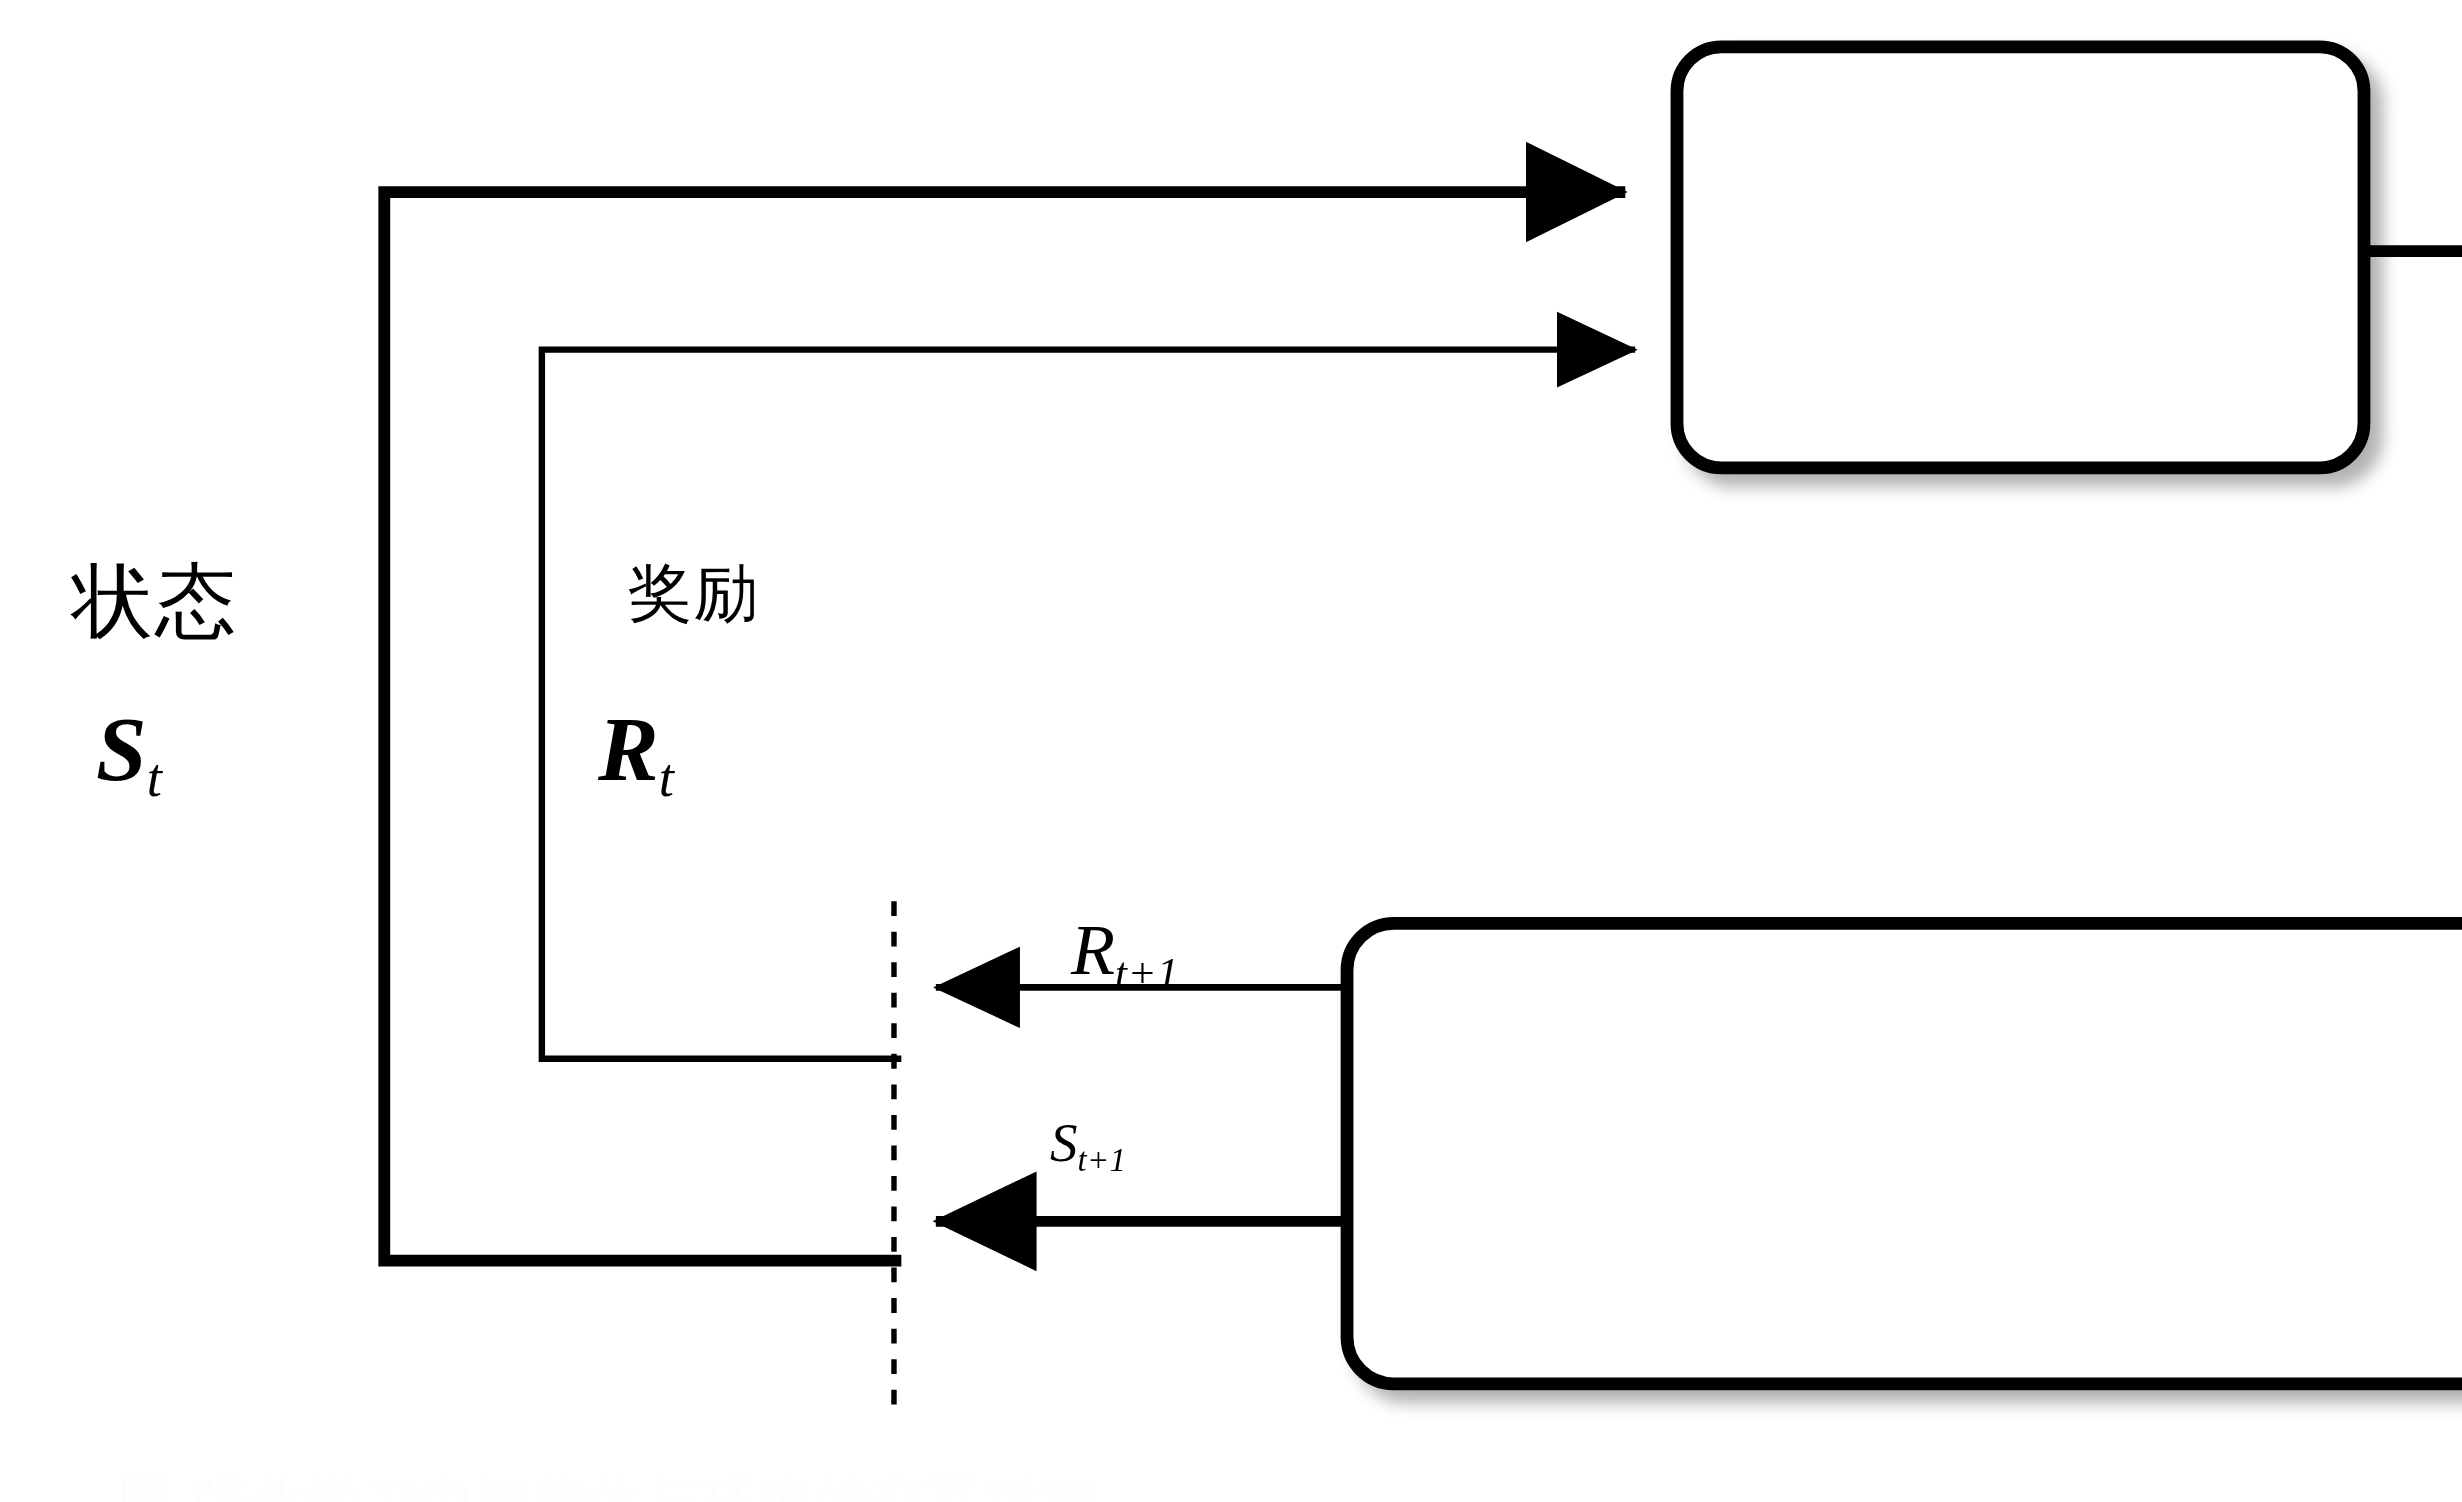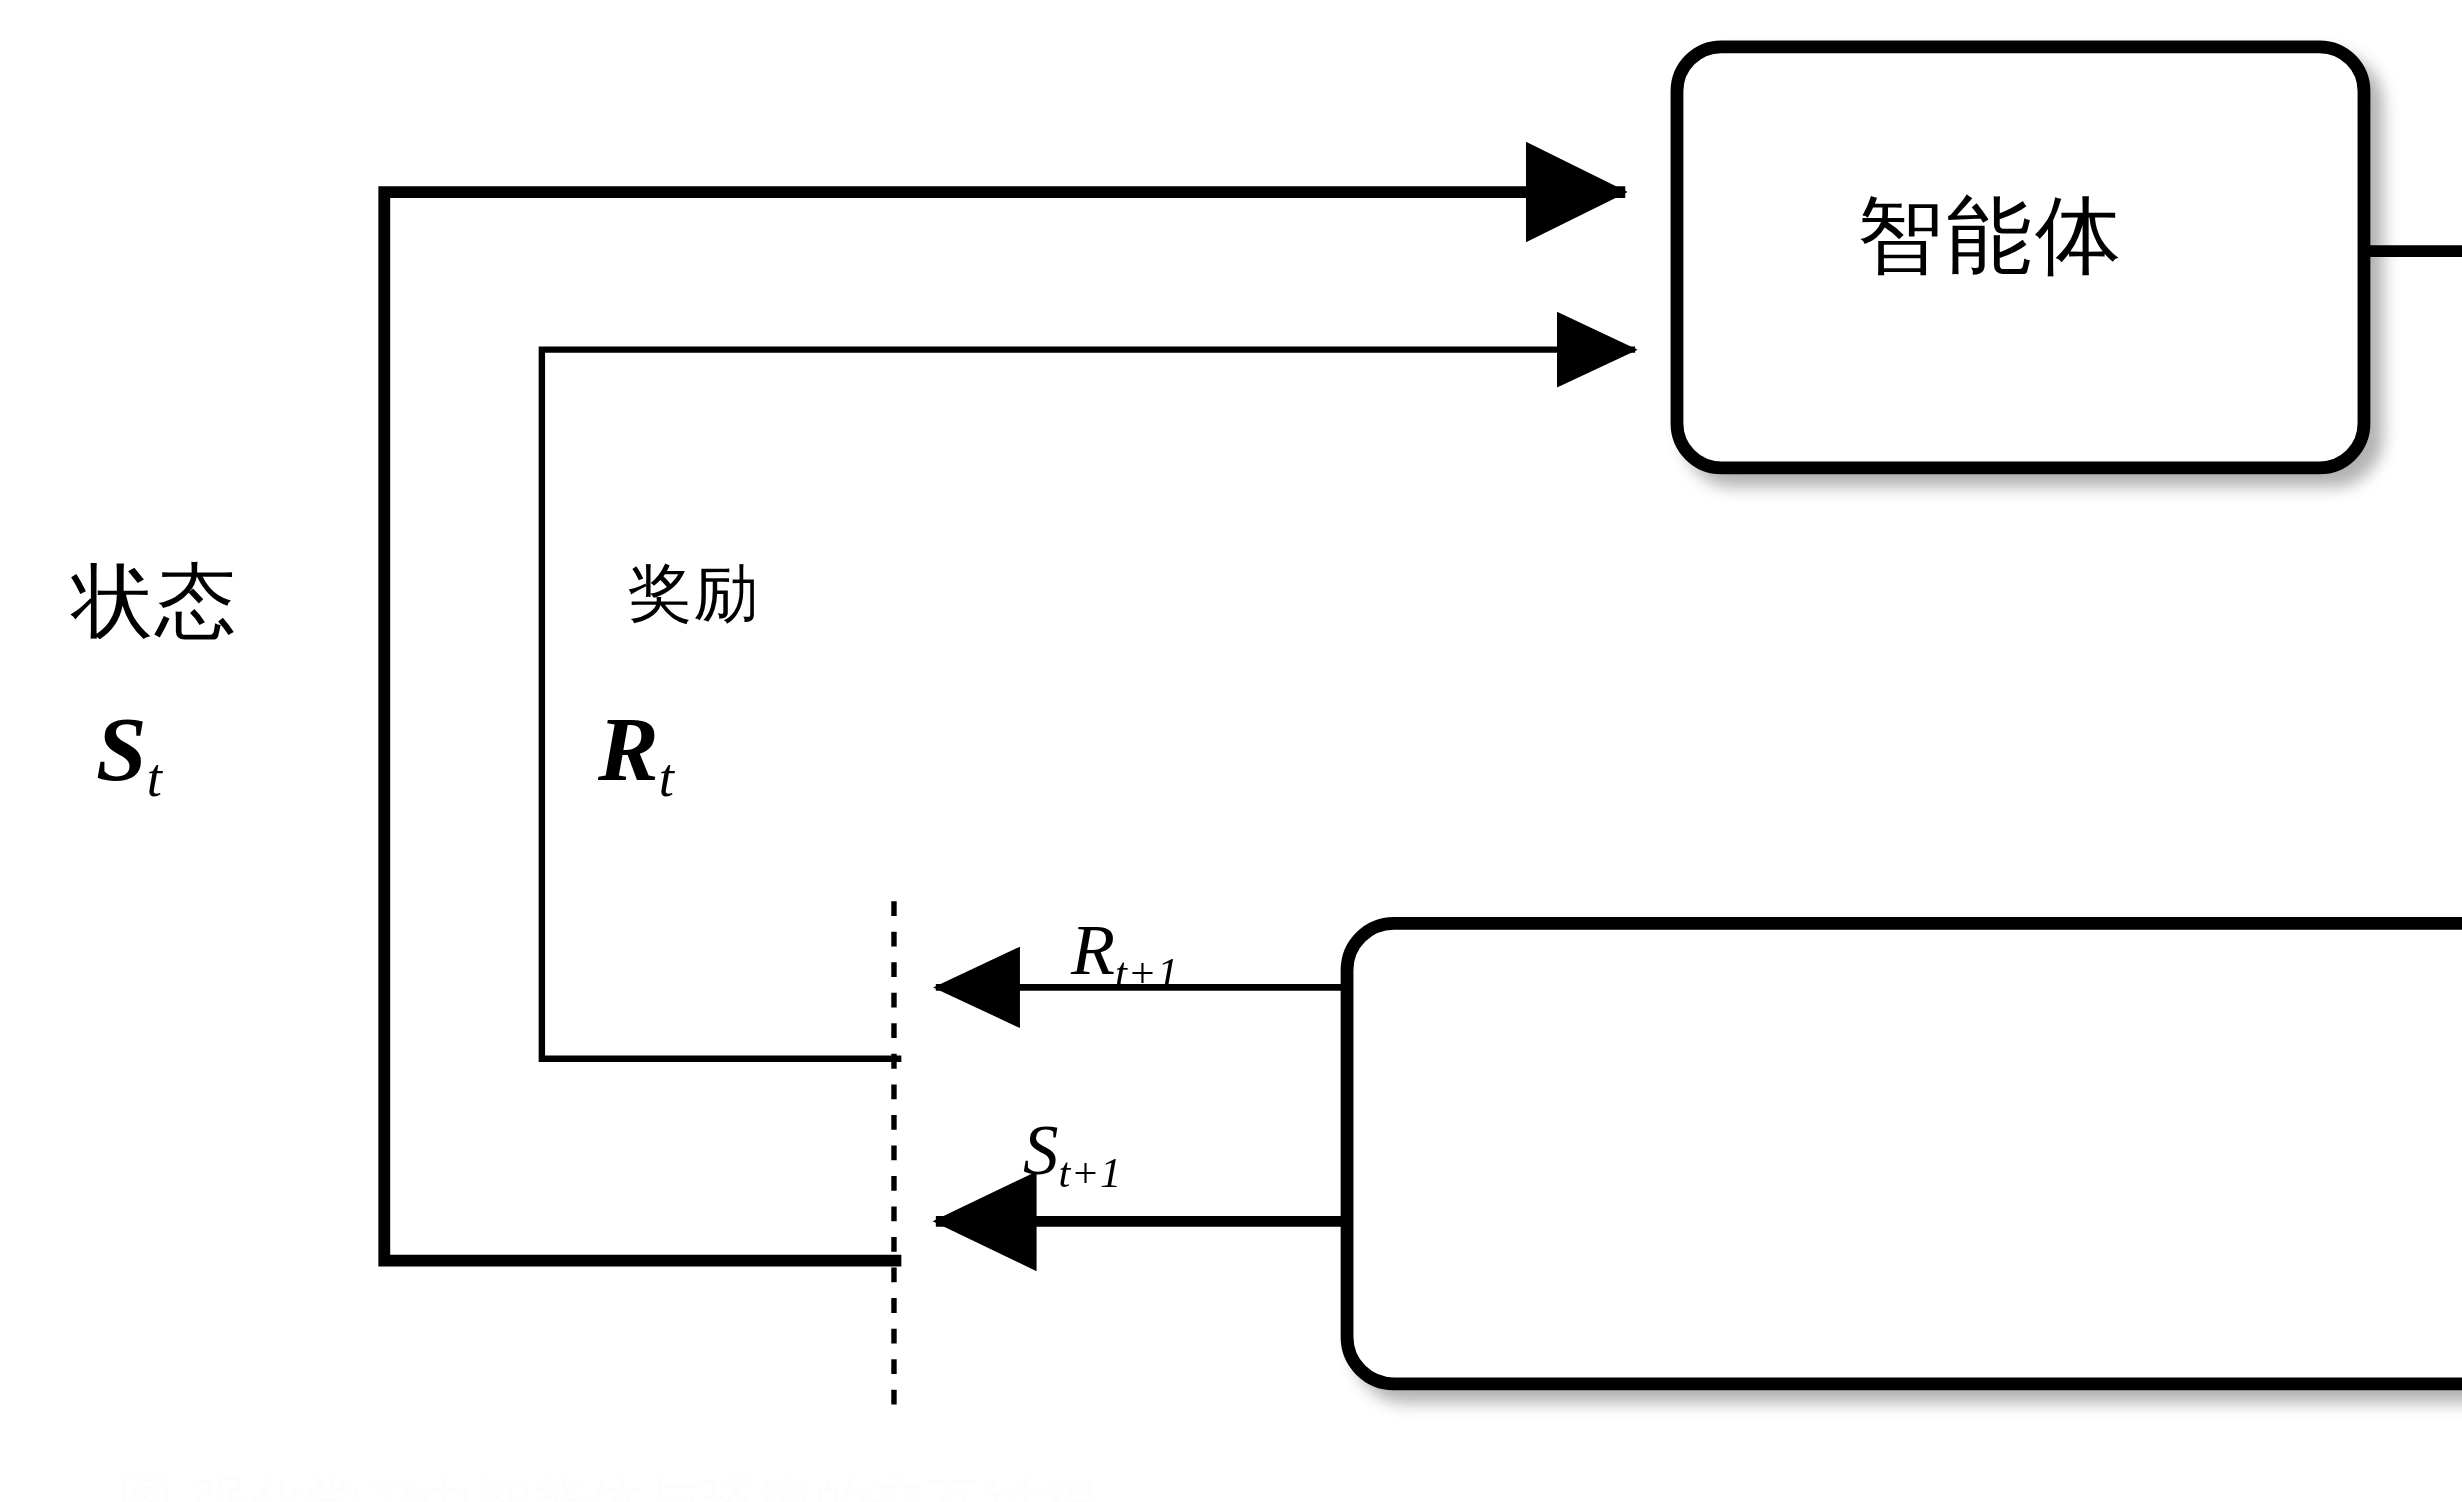--- a/index.html
+++ b/index.html
@@ -71,21 +71,21 @@
   
   #state-word { left: 59px; top: 561px; font-size: 81px; letter-spacing: 2px; margin-left: 13px; }
   #state-sym  { left: 96px; top: 704px; font-size: 91px; }
 
   
   #reward-word { left: 628px; top: 561px; font-size: 64px; letter-spacing: 2px; }
   #reward-sym  { left: 598px; top: 704px; font-size: 91px; text-align: right; }
 
   
   #reward-next-sym { left: 1071px; top: 914px; font-size: 72px; }
-  #state-next-sym  { left: 1023px; top: 1115px; font-size: 71px; }
+  #state-next-sym  { left: 1050px; top: 1115px; font-size: 55px; }
 
   
   #bottom-caption {
     left: 118px;
     top: 1475px;
     font-size: 55px;
     color: #fdfdfd;
     letter-spacing: 1.5px;
     font-family: "DejaVu Sans", "Liberation Sans", sans-serif;
     overflow: hidden;
@@ -143,21 +143,20 @@
 
     <g filter="url(#box-shadow)">
       <rect x="3405" y="95" width="1395" height="855" rx="90" ry="90" fill="#ffffff" stroke="#000000" stroke-width="26"></rect>
     </g>
 
     <g filter="url(#box-shadow)">
       <rect x="2735" y="1875" width="2730" height="935" rx="95" ry="95" fill="#ffffff" stroke="#000000" stroke-width="26"></rect>
     </g>
   </svg>
 
-  <div class="lbl cjk" id="agent-label">智能体</div>
 
 
   <div class="lbl cjk" id="state-word">状态</div>
   <div class="lbl math" id="state-sym"><span>S</span><span class="sub">t</span></div>
 
   <div class="lbl cjk" id="reward-word">奖励</div>
   <div class="lbl math" id="reward-sym"><span>R</span><span class="sub">t</span></div>
 
   <div class="lbl math-lite" id="reward-next-sym"><span>R</span><span class="sub">t+1</span></div>
 

